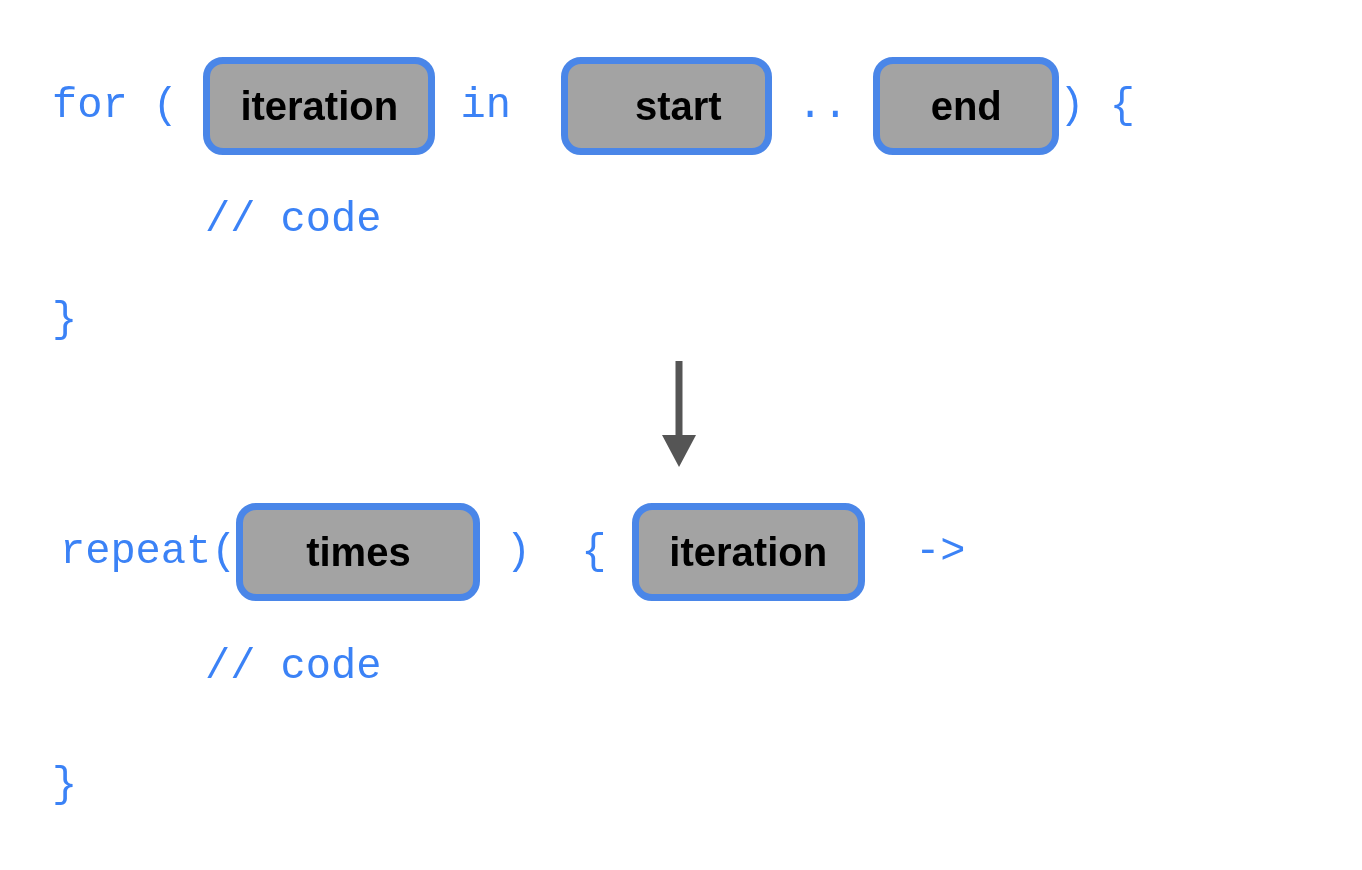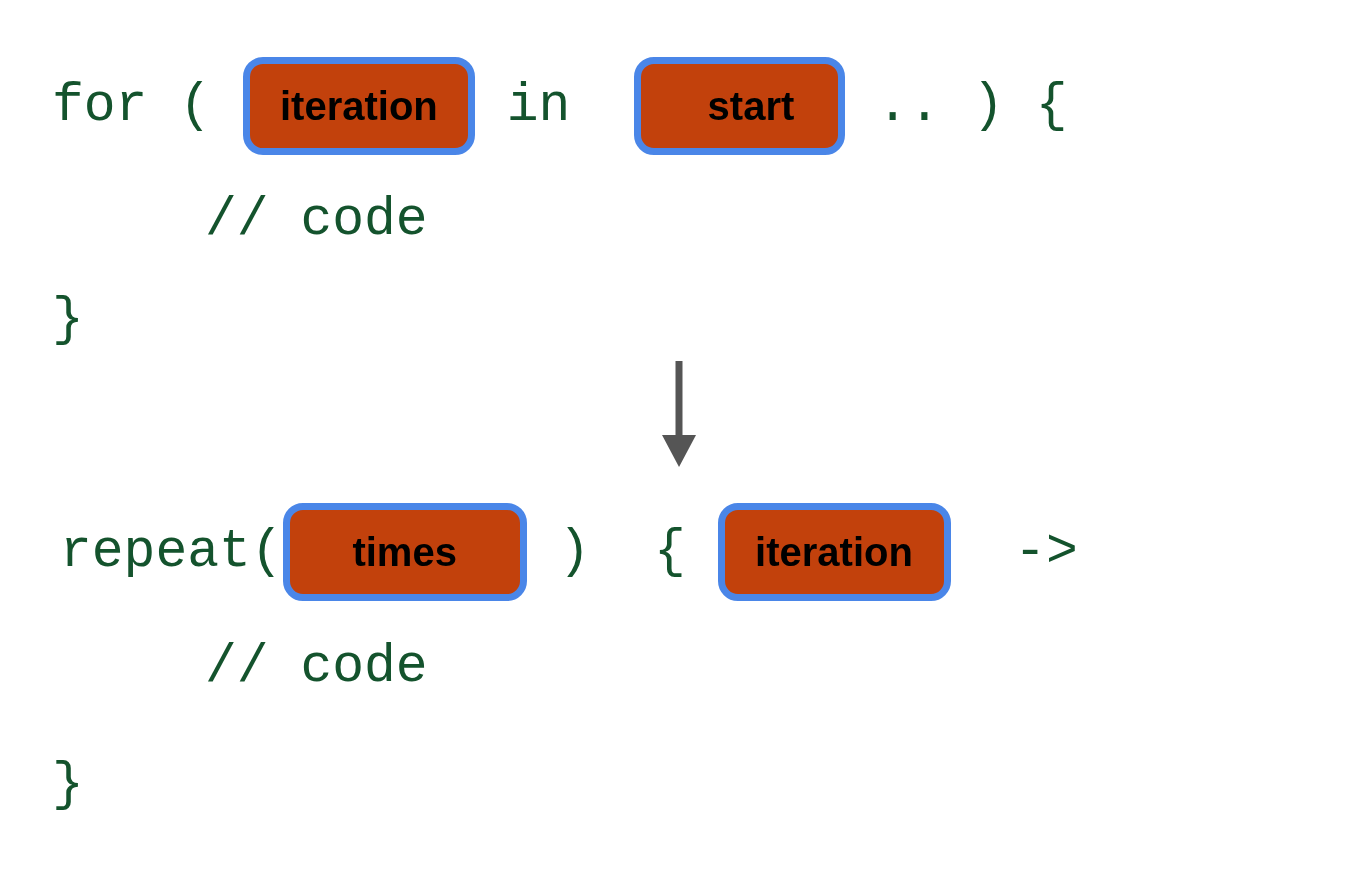--- a/index.html
+++ b/index.html
@@ -29,33 +29,33 @@
     white-space: pre;
     font-family: "Liberation Mono", "DejaVu Sans Mono", monospace;
     font-size: 56px;
     line-height: 1;
     color: #000000;
     letter-spacing: 0px;
   }
 
   .tok {
     font-family: "Liberation Mono", "DejaVu Sans Mono", monospace;
-    font-size: 53px;
-    color: #14532d;
+    font-size: 42px;
+    color: #3b82f6;
     white-space: pre;
     display: inline-block;
   }
 
   
   .chip {
     display: inline-flex;
     align-items: center;
     justify-content: center;
     box-sizing: border-box;
-    background: #c2410c;
+    background: #a3a3a3;
     border-style: solid;
     border-width: 7px;
     border-radius: 20px;
     height: 98px;
     font-family: "Liberation Sans", "DejaVu Sans", sans-serif;
     font-weight: bold;
     font-size: 40px;
     color: #000000;
     line-height: 1;
     white-space: nowrap;
@@ -99,20 +99,21 @@
     <span class="tok">(</span>
     <span class="tok"> </span>
     <span class="chip chip-iteration-1" style="border-color: rgb(74, 134, 232);">iteration</span>
     <span class="tok"> </span>
     <span class="tok">in</span>
     <span class="tok">  </span>
     <span class="chip chip-start" style="border-color: rgb(74, 134, 232);">start</span>
     <span class="tok"> </span>
     <span class="tok">..</span>
     <span class="tok"> </span>
+    <span class="chip chip-end" style="border-color: rgb(74, 134, 232);">end</span>
     <span class="tok">)</span>
     <span class="tok"> </span>
     <span class="tok">{</span>
   </div>
 
   <div class="code-line" id="line-comment1">
     <span class="tok">// code</span>
   </div>
 
   <div class="code-line" id="line-close1">

